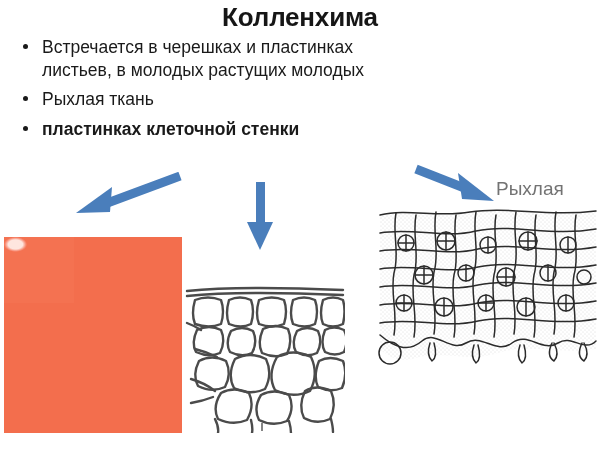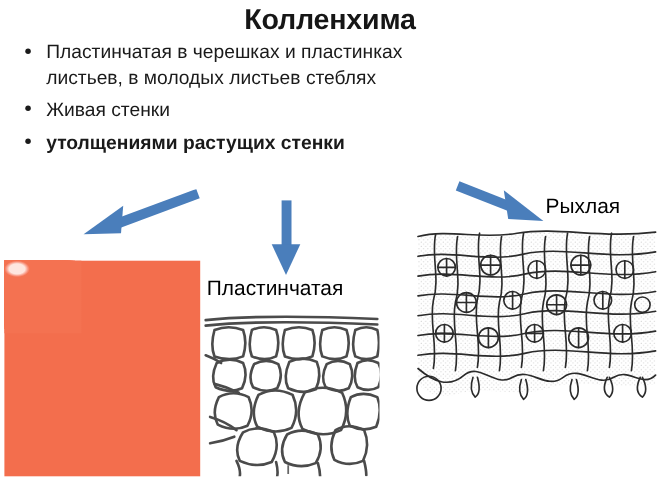--- a/index.html
+++ b/index.html
@@ -24,21 +24,21 @@
     position:absolute;left:11px;top:8px;width:5px;height:5px;
     border-radius:50%;background:#1a1a1a;
   }
   .bullet .line{font-size:17.5px;line-height:1.29;color:#1a1a1a;}
   .bullet .line.b{font-weight:bold;}
 
   
   .arrow{position:absolute;}
 
   
-  .cap{position:absolute;font-size:19px;color:#000000;white-space:nowrap;}
+  .cap{position:absolute;font-size:19px;color:#737373;white-space:nowrap;}
 
   
   .fig{position:absolute;overflow:hidden;background:#fff;}
 
   
   #fig-ugl{left:4px;top:237px;width:178px;height:196px;
     background:
       radial-gradient(closest-side at 18% 12%, #fde6e0 62%, #f4907a 88%, #ef7354 100%),
       radial-gradient(closest-side at 46% 10%, #fde6e0 60%, #f4907a 88%, #ef7354 100%),
       radial-gradient(closest-side at 80% 9%,  #fde6e0 62%, #f4907a 88%, #ef7354 100%),
@@ -74,52 +74,51 @@
 <body>
 
 <div id="slide">
 
   <div class="title">Колленхима</div>
 
   <div class="bullets">
 
     <div class="bullet">
       <span class="dot"></span>
-      <div class="line">Пластинчатая в черешках и пластинках</div>
-      <div class="line">листьев, в молодых листьев стеблях</div>
+      <div class="line">Встречается в черешках и пластинках</div>
+      <div class="line">листьев, в молодых растущих молодых</div>
     </div>
 
     <div class="bullet">
       <span class="dot"></span>
-      <div class="line">Живая стенки</div>
+      <div class="line">Рыхлая ткань</div>
     </div>
 
     <div class="bullet">
       <span class="dot"></span>
-      <div class="line b">утолщениями растущих стенки</div>
+      <div class="line b">пластинках клеточной стенки</div>
     </div>
 
   </div>
 
   <svg class="arrow" style="left:68px;top:172px;width:120px;height:52px" viewBox="0 0 120 52">
     <path d="M112 4 L34 33" stroke="#4a7ebb" stroke-width="9" stroke-linecap="butt" fill="none"></path>
     <path d="M8 41 L44 15 L42 40 Z" fill="#4a7ebb"></path>
   </svg>
 
   <svg class="arrow" style="left:244px;top:182px;width:32px;height:70px" viewBox="0 0 32 70">
     <rect x="12" y="0" width="9" height="48" fill="#4a7ebb"></rect>
     <path d="M3 40 L29 40 L16 68 Z" fill="#4a7ebb"></path>
   </svg>
 
   <svg class="arrow" style="left:410px;top:163px;width:90px;height:46px" viewBox="0 0 90 46">
     <path d="M6 6 L62 28" stroke="#4a7ebb" stroke-width="9" stroke-linecap="butt" fill="none"></path>
     <path d="M84 38 L48 10 L52 36 Z" fill="#4a7ebb"></path>
   </svg>
 
-  <div class="cap" style="left:188px;top:252px">Пластинчатая</div>
   <div class="cap" style="left:496px;top:178px">Рыхлая</div>
 
   <div class="fig" id="fig-ugl"></div>
 
   <svg class="fig" id="fig-plast" viewBox="0 0 160 150" preserveAspectRatio="none">
     <g fill="none" stroke="#4b4b4b" stroke-width="2.4" stroke-linecap="round" stroke-linejoin="round">
 
       <path d="M2 8 C40 4, 90 4, 158 7"></path>
       <path d="M2 13 C40 9, 90 9, 158 12"></path>
 

